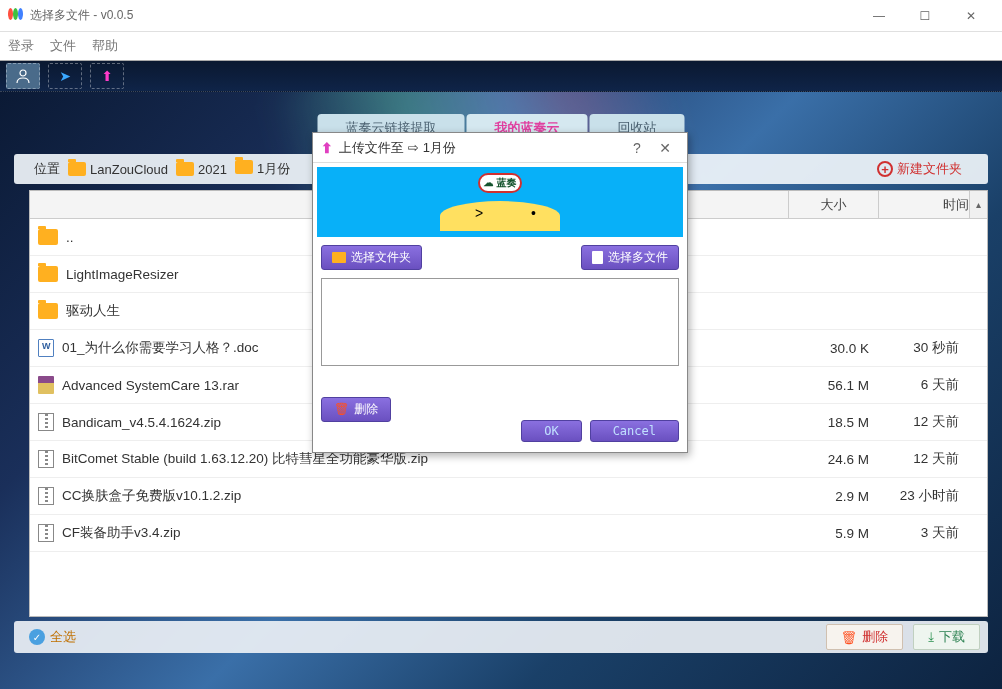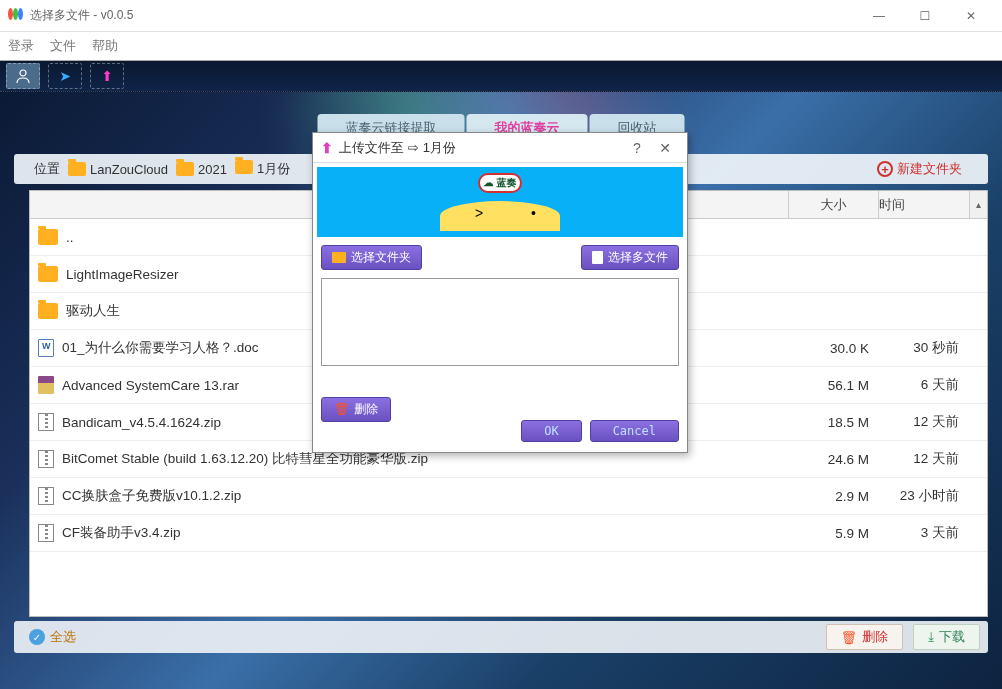--- a/index.html
+++ b/index.html
@@ -38,21 +38,21 @@
 .folder-icon::before { content:''; position:absolute; top:-3px; left:0; width:8px; height:3px; background:#ffb020; border-radius:1px 1px 0 0;}
 .locbar .spacer { flex: 1; }
 .newfolder-btn { display: flex; align-items: center; gap: 4px; color: #d03030; font-size: 13px; padding: 2px 6px; }
 .newfolder-btn .plus { width:16px; height:16px; border-radius:50%; border:2px solid #d03030; display:flex; align-items:center; justify-content:center; font-weight:bold; line-height:1; }
 
 
 .filepanel { position: absolute; top: 98px; left: 14px; right: 14px; bottom: 72px; background: #fff; border: 1px solid #bbb; display: flex; flex-direction: column; margin-left: 15px; }
 .filehdr { display: flex; height: 28px; background: #f4f4f4; border-bottom: 1px solid #ccc; font-size: 13px; color: #444; }
 .filehdr .col-name { flex: 1; border-right: 1px solid #ccc; }
 .filehdr .col-size { width: 90px; text-align: center; border-right: 1px solid #ccc; line-height: 28px; }
-.filehdr .col-time { width: 90px; text-align: left; line-height: 28px; }
+.filehdr .col-time { width: 90px; text-align: right; line-height: 28px; }
 .filehdr .col-scroll { width: 18px; background:#f0f0f0; border-left:1px solid #ccc; display:flex; align-items:center; justify-content:center; font-size:10px; color:#666;}
 .filelist { flex: 1; overflow: hidden; }
 .filerow { display: flex; height: 37px; align-items: center; border-bottom: 1px solid #eee; font-size: 13.5px; color: #333; }
 .filerow .cell-name { flex: 1; display: flex; align-items: center; gap: 8px; padding-left: 8px; }
 .filerow .cell-size { width: 90px; text-align: right; padding-right: 10px; }
 .filerow .cell-time { width: 90px; text-align: right; padding-right: 10px; }
 .filerow .cell-scroll { width: 18px; }
 .file-icon { width: 20px; height: 16px; display: inline-flex; align-items: center; justify-content: center; font-size: 14px; }
 .fi-folder { background: #ffb020; border-radius: 2px; position:relative; }
 .fi-folder::before{content:'';position:absolute;top:-3px;left:0;width:8px;height:3px;background:#ffb020;border-radius:1px 1px 0 0;}

